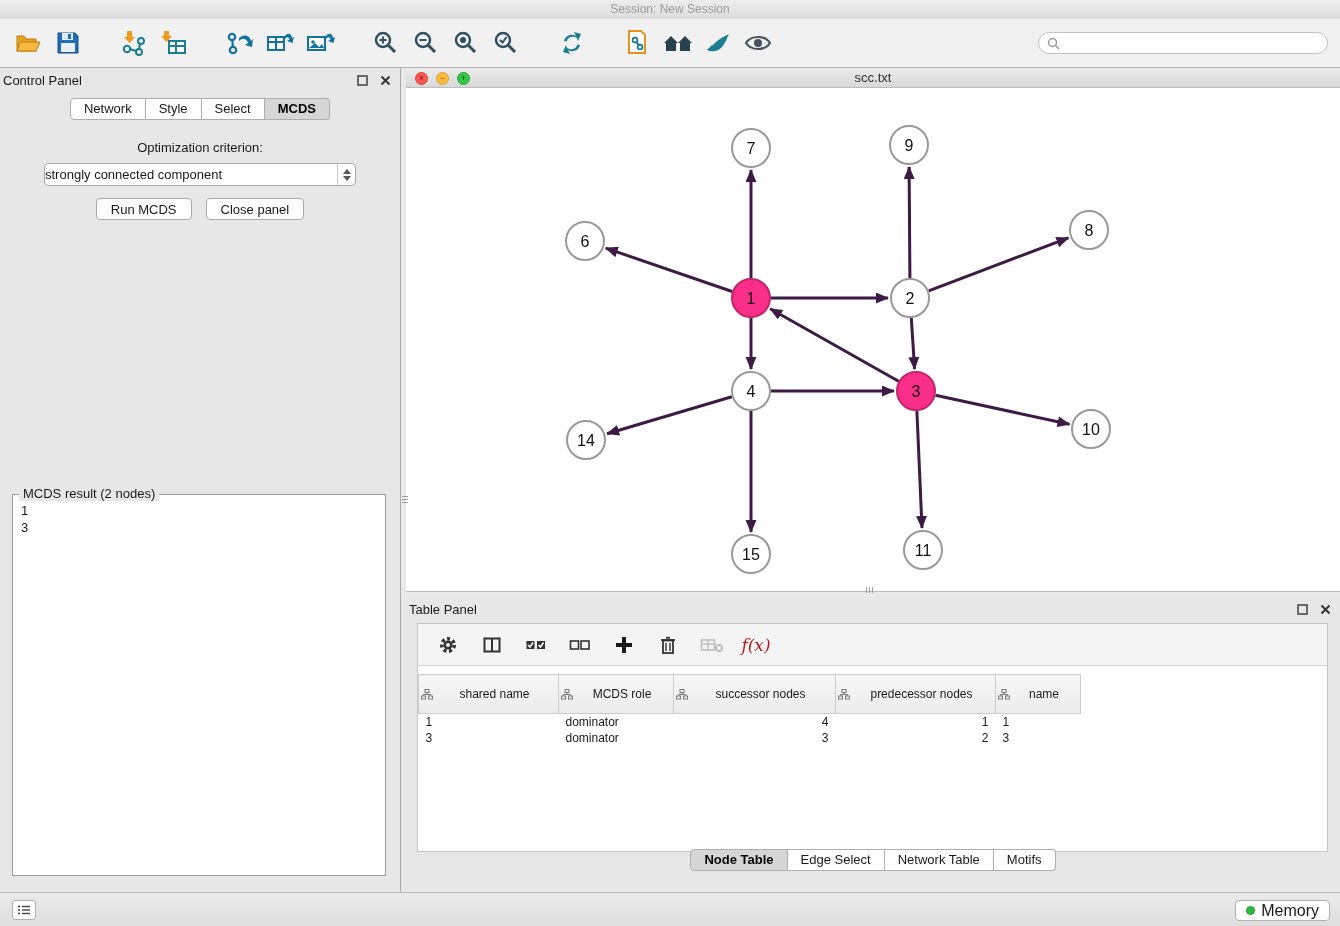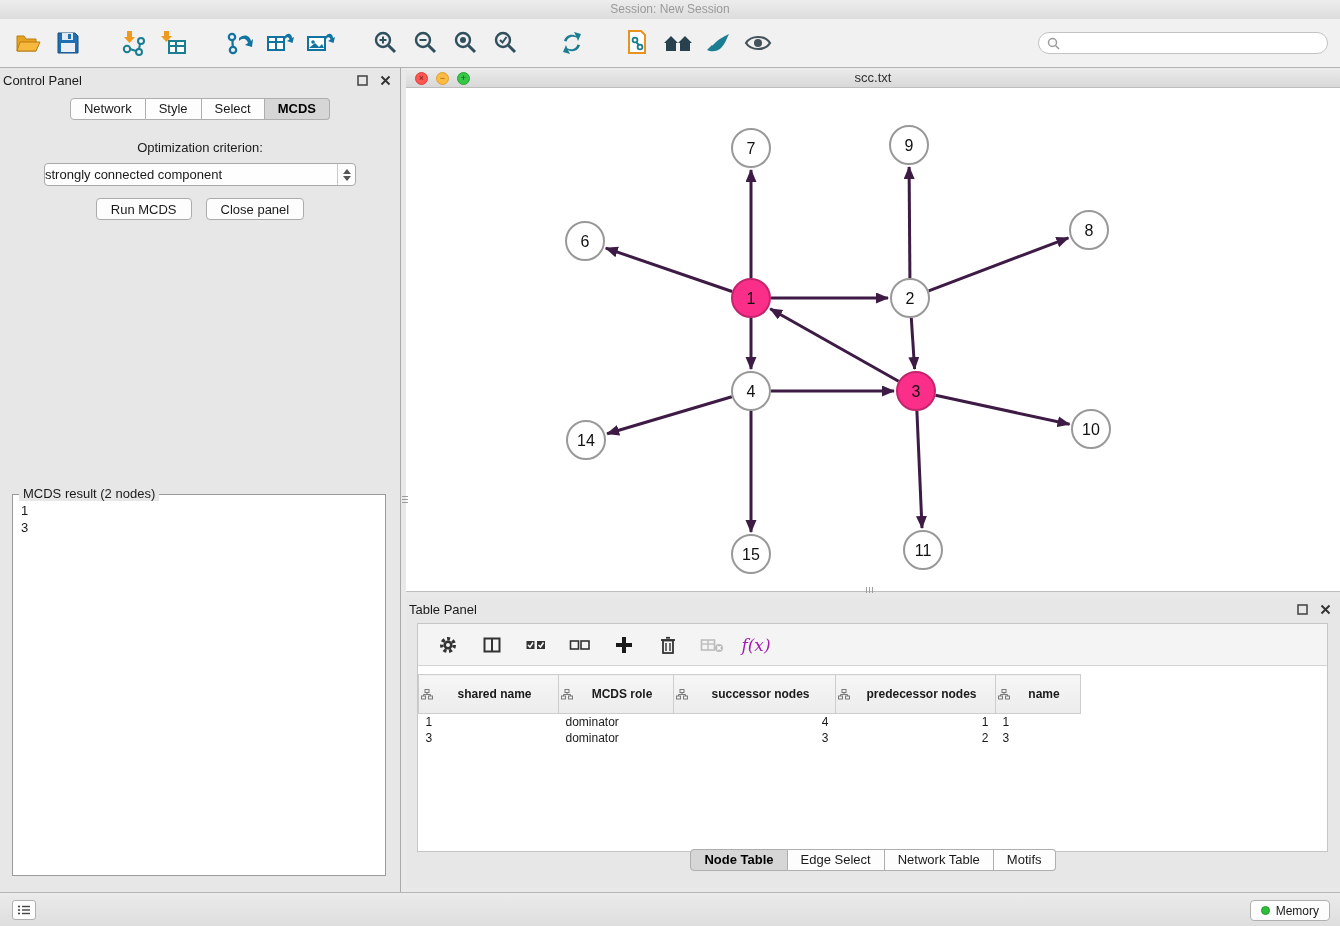--- a/index.html
+++ b/index.html
@@ -105,45 +105,45 @@
   }
   .tp-inner {
     position:absolute; left:11px; top:26px; right:12px; bottom:36px;
     background:#ffffff; border:1px solid #c6c6c6;
   }
   .tp-toolbar {
     height:42px; background:#f4f4f4; border-bottom:1px solid #d4d4d4;
     display:flex; align-items:center; gap:20px; padding-left:18px;
   }
   .tp-tbtn { width:24px; height:24px; display:flex; align-items:center; justify-content:center; }
-  .fx { font-family:"DejaVu Serif", serif; font-style:italic; font-size:17px; color:#a21caf; }
+  .fx { font-family:"DejaVu Serif", serif; font-style:italic; font-size:17px; color:#b91c1c; }
   table.node-table { border-collapse:collapse; table-layout:fixed; width:662px; margin-top:8px; font-size:12px; }
   table.node-table th {
-    font-weight:bold; background:linear-gradient(#f6f6f6,#ececec);
+    font-weight:normal; background:linear-gradient(#f6f6f6,#ececec);
     border:1px solid #cdcdcd; height:19px; padding:12px 2px; font-size:12px;
   }
   .th-flex { display:flex; align-items:center; }
   .th-flex span { flex:1; text-align:center; }
   table.node-table td { height:16px; padding:0 7px; }
   td.al { text-align:left; } td.ar { text-align:right; }
   .tp-tabs { position:absolute; bottom:17px; left:0; width:100%; display:flex; justify-content:center; }
   
   .statusbar {
     position:absolute; left:0; bottom:0; width:1340px; height:34px;
     background:linear-gradient(#ebebeb,#dedede); border-top:1px solid #b7b7b7;
   }
   .list-btn {
     position:absolute; left:12px; top:7px; width:24px; height:20px;
     background:#fdfdfd; border:1px solid #b0b0b0; border-radius:3px;
     display:flex; align-items:center; justify-content:center;
   }
   .memory-btn {
     position:absolute; right:10px; top:7px; height:21px; padding:0 10px;
     background:#fdfdfd; border:1px solid #b0b0b0; border-radius:4px;
-    display:flex; align-items:center; gap:6px; font-size:12px;
+    display:flex; align-items:center; gap:6px; font-size:16px;
   }
   .mem-dot { width:9px; height:9px; border-radius:50%; background:#2fbe3c; border:1px solid #1f9a2b; }
 </style>
 </head>
 <body>
 
 <div class="titlebar">
   <span>Session: New Session</span>
 </div>
 

